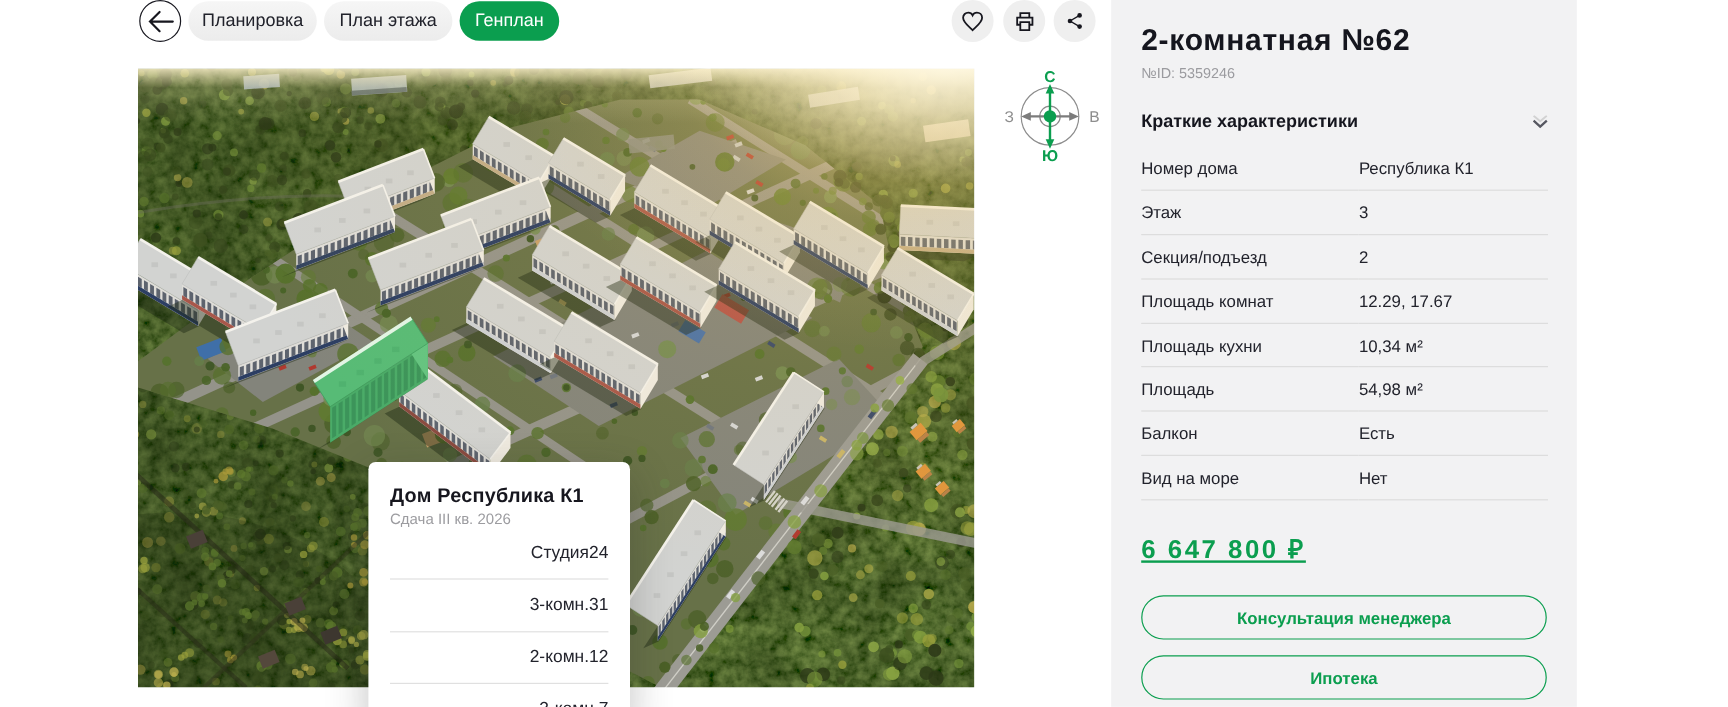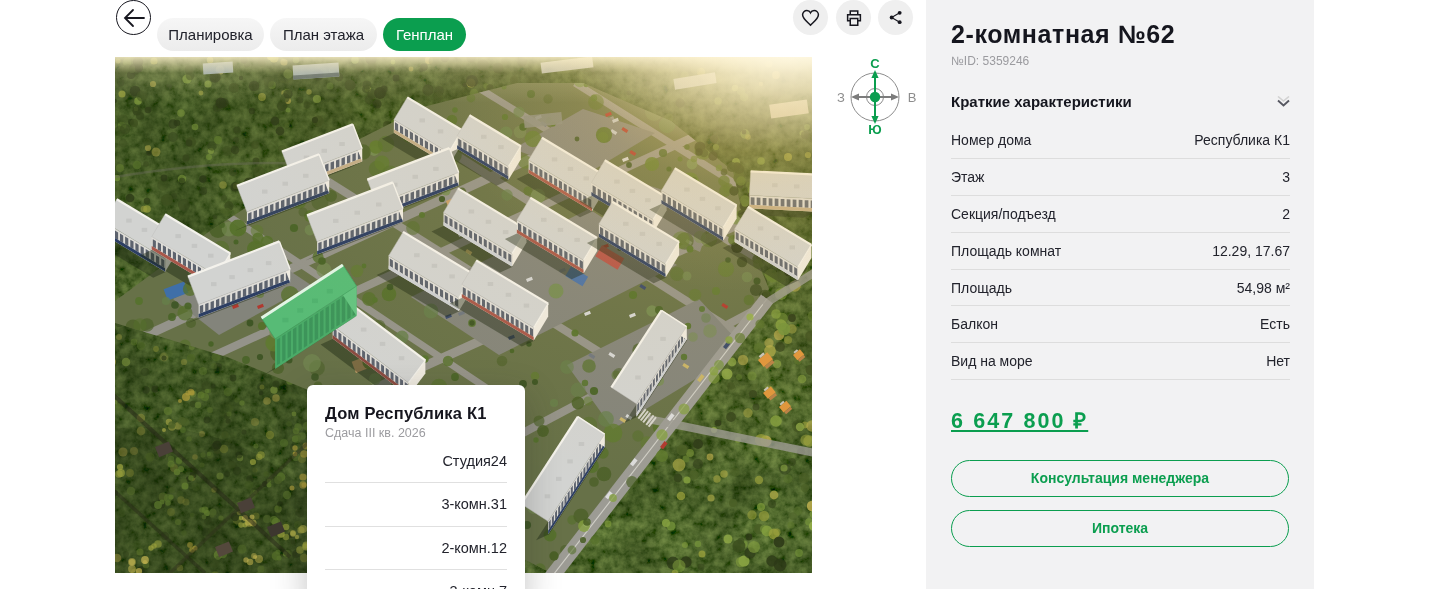--- a/index.html
+++ b/index.html
@@ -1,21 +1,21 @@
 <!DOCTYPE html>
 <html><head><meta charset="utf-8"><style>
 * { margin:0; padding:0; box-sizing:border-box; }
 html,body { width:1440px; height:589px; overflow:hidden; background:#fff;
   font-family:"Liberation Sans", sans-serif; }
 .abs { position:absolute; }
 
 
 .back { left:116px; top:0px; width:35px; height:35px; border:1.6px solid #17171f; border-radius:50%; }
 .back svg { position:absolute; left:6px; top:7px; }
-.pill { top:18px; height:33px; border-radius:17px; display:flex; align-items:center; justify-content:center;
+.pill { top:1px; height:33px; border-radius:17px; display:flex; align-items:center; justify-content:center;
   font-size:15px; color:#21222b; background:linear-gradient(#f6f6f6,#ececec); }
 .pill.g { background:#0b9e4f; color:#fff; }
 
 
 .act { top:0px; width:35px; height:35px; border-radius:50%; background:#efefef; display:flex; align-items:center; justify-content:center; }
 
 
 #photo { left:115px; top:57px; width:697px; height:516px; overflow:hidden; }
 
 
@@ -31,21 +31,21 @@
 .crows { margin-top:-1px; }
 
 
 #panel { left:926px; top:0; width:388px; height:589px; background:#f2f2f3; padding:20px 24px 0 25px; }
 #panel h1 { font-size:25px; font-weight:bold; color:#15161e; letter-spacing:.6px; }
 #panel .pid { font-size:12px; color:#9b9b9f; margin-top:5px; }
 .chead { display:flex; justify-content:space-between; align-items:center; margin-top:25px; }
 .chead b { font-size:15px; color:#15161e; }
 table.props { width:100%; border-collapse:collapse; margin-top:12px; }
 table.props td { font-size:14px; color:#22232c; height:36.8px; border-bottom:1px solid #dddddd; padding:0; }
-table.props td.v { text-align:right; }
+table.props td.v { }
 .price { font-size:21.5px; font-weight:bold; color:#0b9e4f; margin-top:25px; letter-spacing:2.1px;text-decoration:underline;}
 .btn { width:338px; height:37px; border:1px solid #0b9e4f; border-radius:19px; display:flex; align-items:center; justify-content:center;
   color:#0b9e4f; font-size:14px; font-weight:bold; background:transparent; }
 </style></head>
 <body>
 <div class="abs back">
     <svg width="22" height="20" viewBox="0 0 22 20">
       <path d="M10 2 L2 10 L10 18 M2 10 L21 10" stroke="#17171f" stroke-width="1.8" fill="none" stroke-linecap="round"></path>
     </svg>
   </div>
@@ -2398,20 +2398,24 @@
         </tr>
     <tr>
           <td>Секция/подъезд</td>
           <td class="v">2</td>
         </tr>
     <tr>
           <td>Площадь комнат</td>
           <td class="v">12.29, 17.67</td>
         </tr>
     <tr>
+          <td>Площадь кухни</td>
+          <td class="v">10,34 м²</td>
+        </tr>
+    <tr>
           <td>Площадь</td>
           <td class="v">54,98 м²</td>
         </tr>
     <tr>
           <td>Балкон</td>
           <td class="v">Есть</td>
         </tr>
     <tr>
           <td>Вид на море</td>
           <td class="v">Нет</td>

